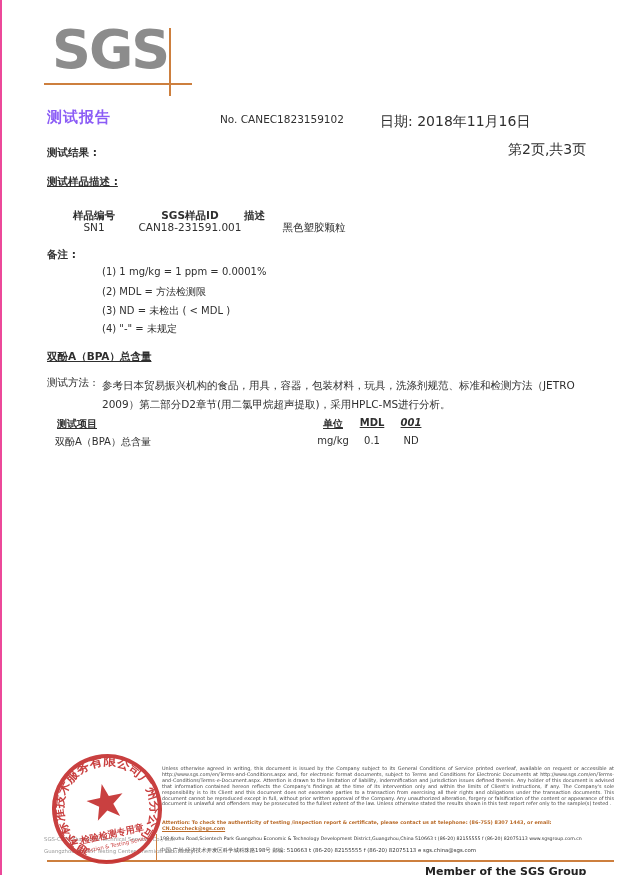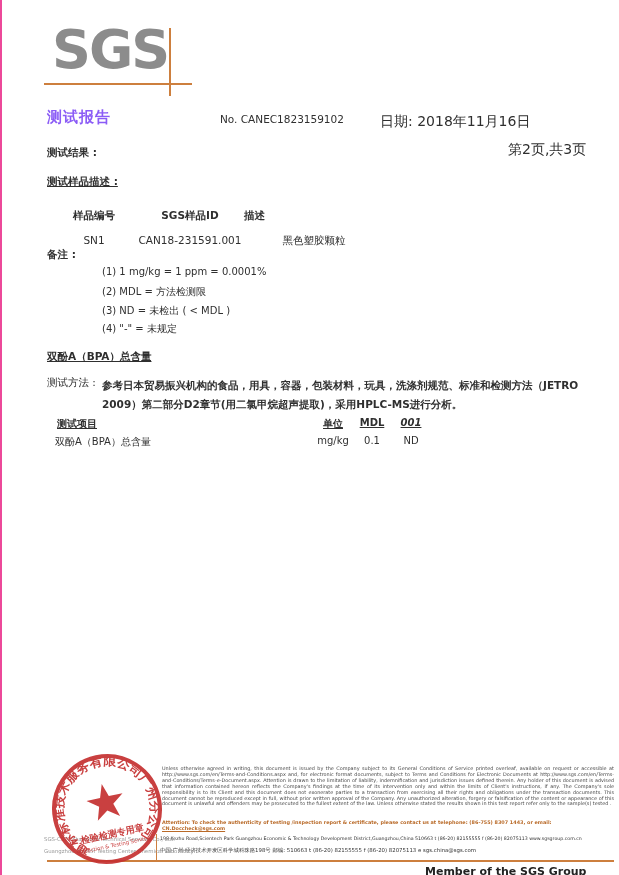--- a/index.html
+++ b/index.html
@@ -27,28 +27,28 @@
   .ul { text-decoration: underline; }
 
   .results-label { left:45px; top:146px; }
   .sample-heading { left:45px; top:175px; }
 
   
   .st-c1 { left:52px; width:80px; text-align:center; }
   .st-c2 { left:132px; width:112px; text-align:center; }
   .st-c3 { left:242px; width:140px; text-align:left; }
   .st-head { top:202px;margin-top:7px; }
-  .st-row { top:234px;text-align:center; }
+  .st-row { top:221px;text-align:center; }
 
   .remarks-heading { left:45px; top:248px; }
   .remark { left:100px; font-size:10px; color:#2f2f2f; }
 
   .bpa-heading { left:45px; top:350px; }
   .method-label { left:45px; top:376px; }
-  .method-text { left:100px; top:376px; width:482px; line-height:19px;font-weight:bold; }
+  .method-text { left:100px; top:376px; width:482px; line-height:19px; }
 
   
   .rt-head { top:417px; font-size:10px; }
   .rt-row { top:435px; font-size:10px; color:#2f2f2f; }
   .rt-item-h { left:55px; }
   .rt-item { left:53px; }
   .rt-unit { left:308px; width:46px; text-align:center; }
   .rt-mdl { left:352px; width:36px; text-align:center; }
   .rt-001 { left:392px; width:34px; text-align:center; font-style:italic; }
 

